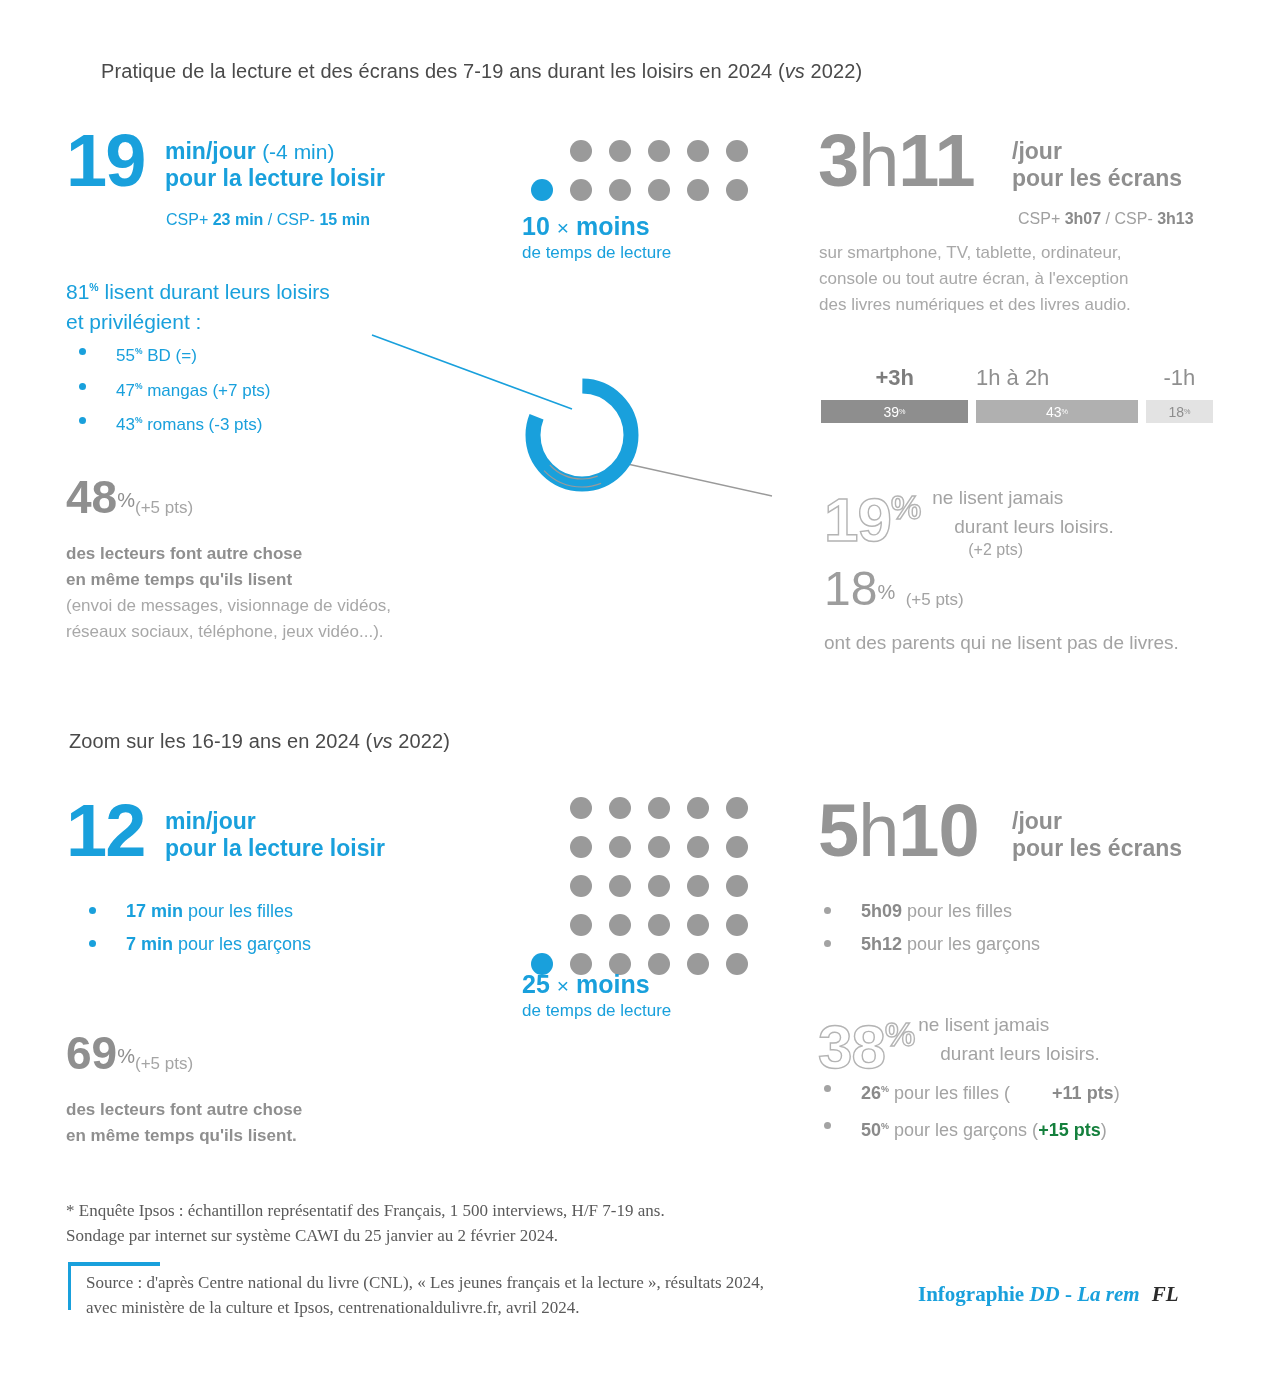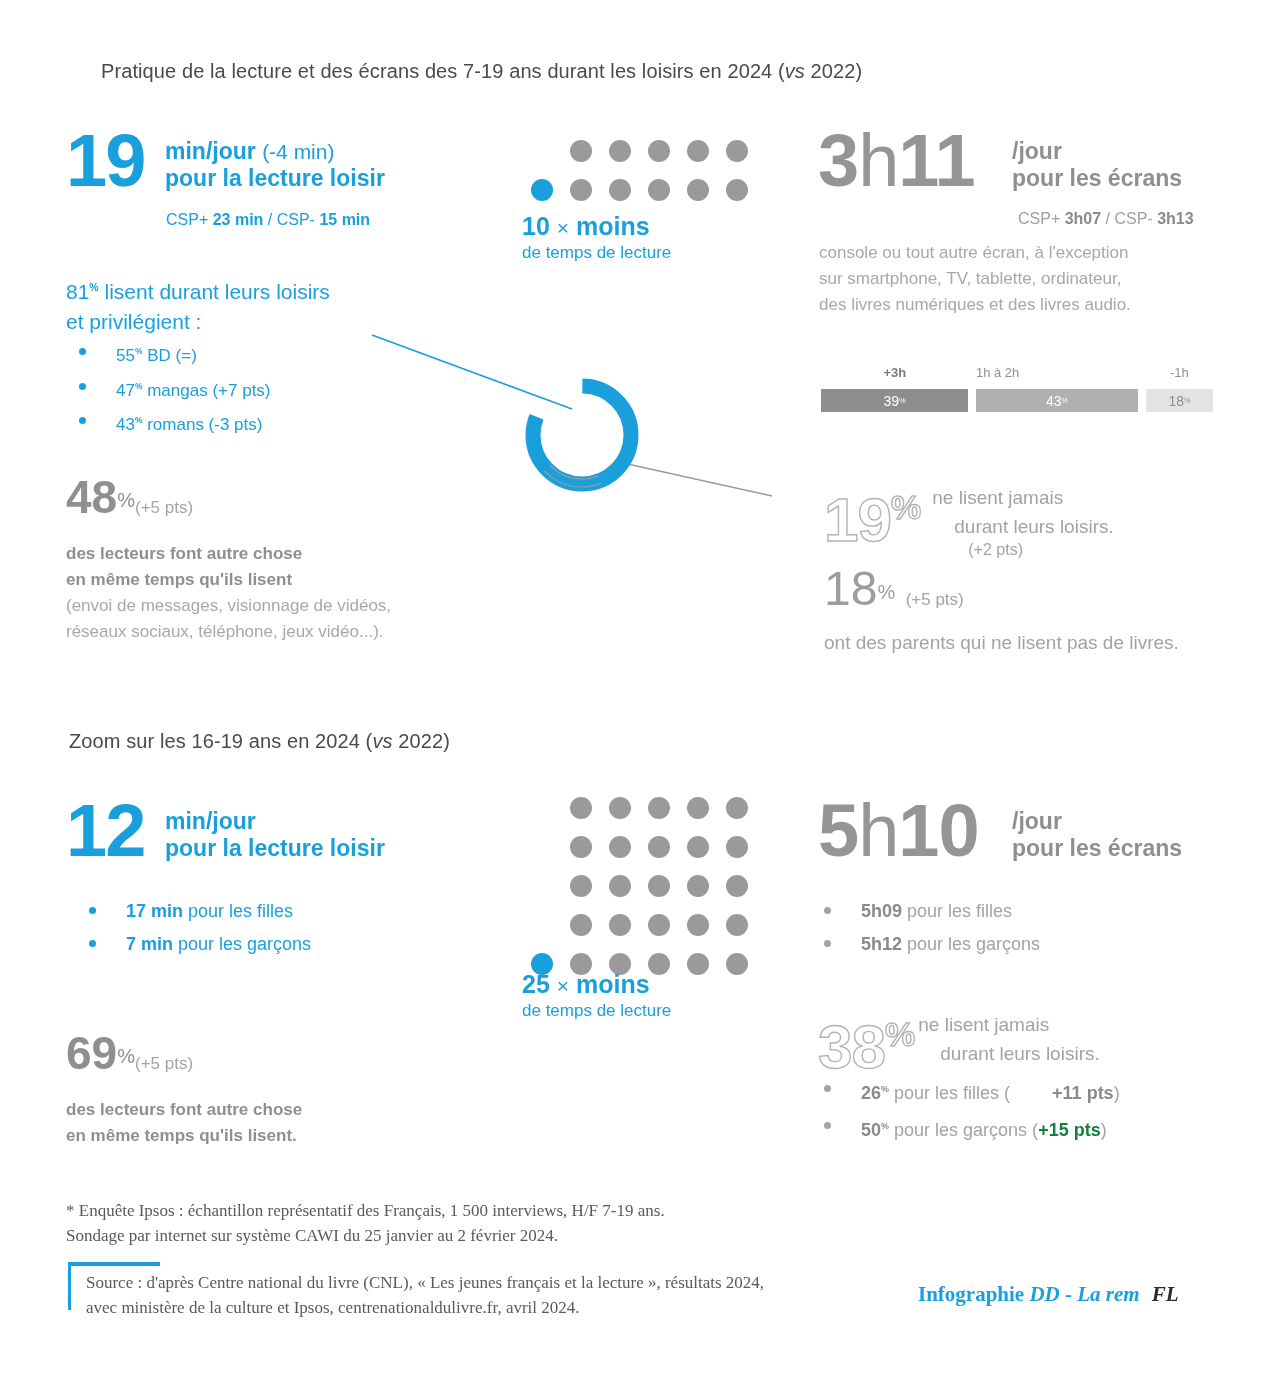--- a/index.html
+++ b/index.html
@@ -41,21 +41,21 @@
   
   .dotrow{display:flex;gap:17px;margin-bottom:17px;}
   .dot{width:22px;height:22px;border-radius:50%;background:#9a9a9a;flex:0 0 auto;}
   .dot.on{background:#19a0dc;}
 
   .xmoins{font-size:25px;font-weight:bold;color:#19a0dc;line-height:28px;}
   .xmoins .x{font-weight:400;font-size:21px;}
   .xsub{font-size:17px;color:#19a0dc;line-height:22px;}
 
   
-  .barlabels{display:flex;font-size:13px;color:#8f8f8f;}
+  .barlabels{display:flex;font-size:22px;color:#8f8f8f;}
   .barrow{display:flex;gap:8px;}
   .bar{height:23px;display:flex;align-items:center;justify-content:center;color:#fff;font-size:14px;}
   .bar.l{color:#8d8d8d;}
 
   
   .outline{
     font-size:62px;font-weight:bold;line-height:58px;letter-spacing:-1px;
     color:transparent;-webkit-text-stroke:1.4px #b4b4b4;
   }
   .thinnum{font-size:48px;font-weight:300;line-height:46px;color:#9d9d9d;}
@@ -140,22 +140,22 @@
   <span>3</span><span class="hr-light">h</span><span>11</span>
 </div>
 <div class="abs lead-lines" style="left:1012px;top:138px;color:#8f8f8f;">
   <div>/jour</div>
   <div>pour les écrans</div>
 </div>
 <div class="abs sub-line" style="left:1018px;top:210px;color:#a0a0a0;">
   <span>CSP+ </span><span class="b" style="color:#8a8a8a;">3h07</span><span> / CSP- </span><span class="b" style="color:#8a8a8a;text-align:right;">3h13</span>
 </div>
 <div class="abs body-txt" style="left:819px;top:240px;color:#a8a8a8;">
+  <div>sur smartphone, TV, tablette, ordinateur,</div>
   <div>console ou tout autre écran, à l'exception</div>
-  <div>sur smartphone, TV, tablette, ordinateur,</div>
   <div>des livres numériques et des livres audio.</div>
 </div>
 
 <div class="abs" style="left:821px;top:365px;width:392px;">
   <div class="barlabels">
     <div style="width:160px;text-align:center;font-weight:bold;color:#7d7d7d;">+3h</div>
     <div style="width:8px;"></div>
     <div style="width:176px;text-align:left;">1h à 2h</div>
     <div style="width:8px;"></div>
     <div style="width:73px;text-align:center;">-1h</div>

